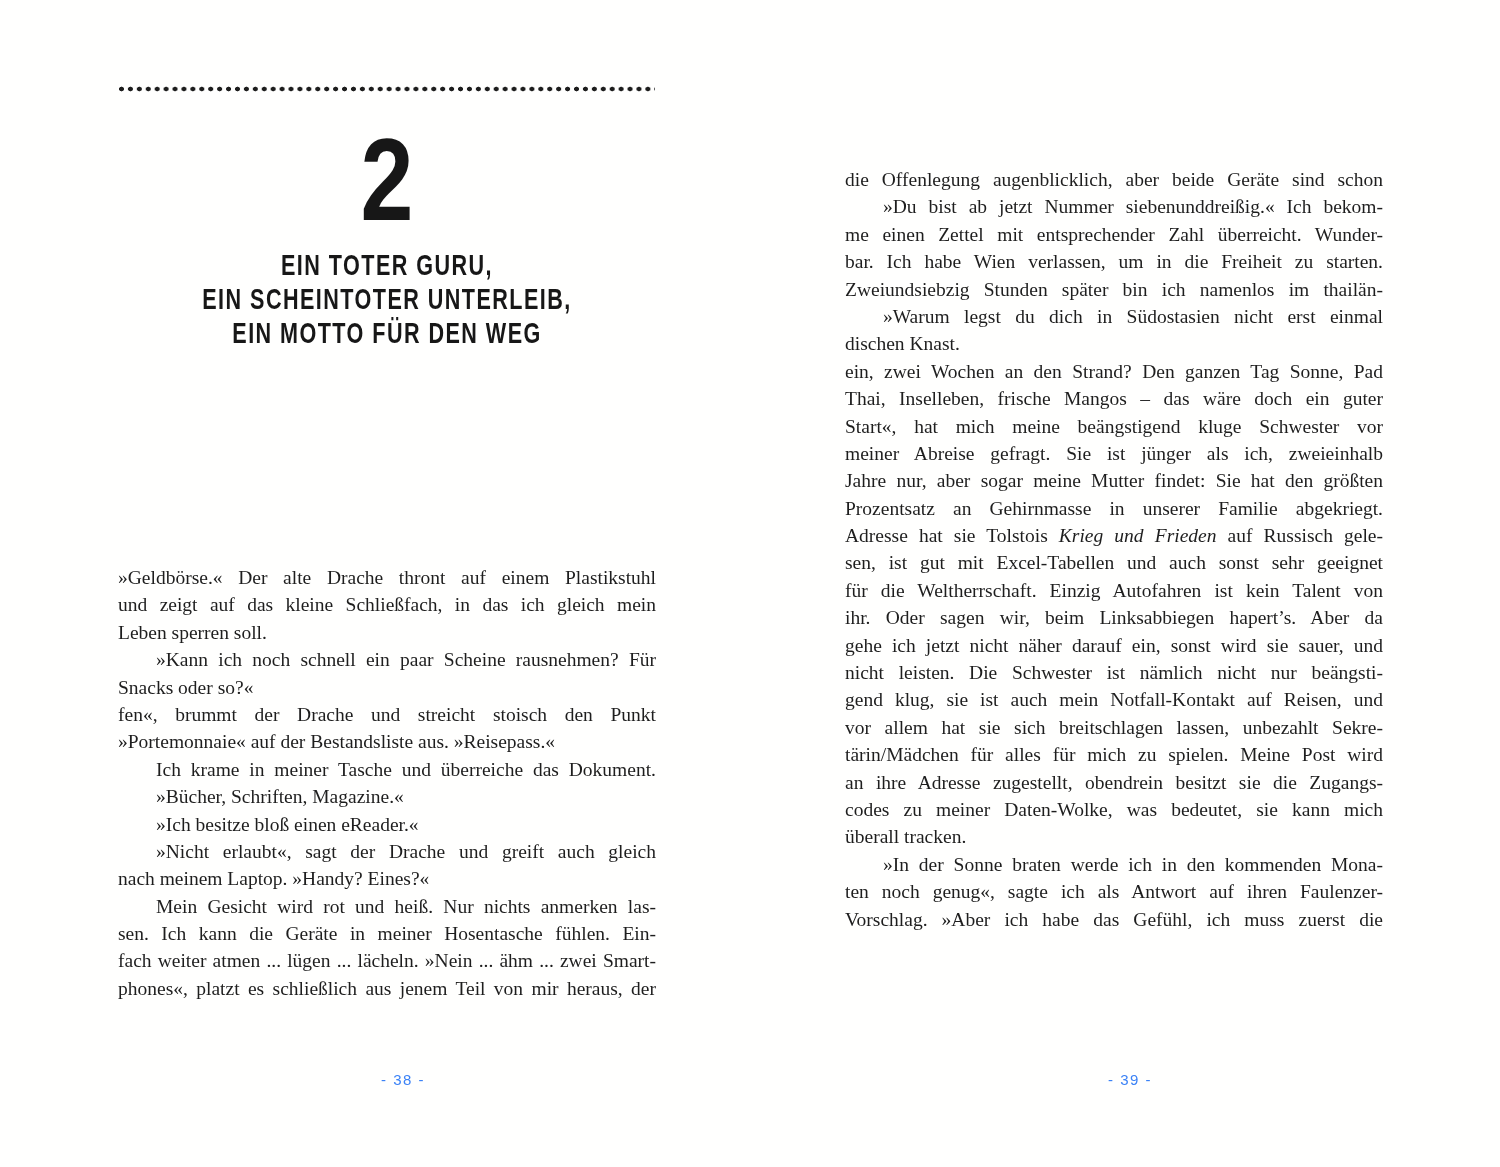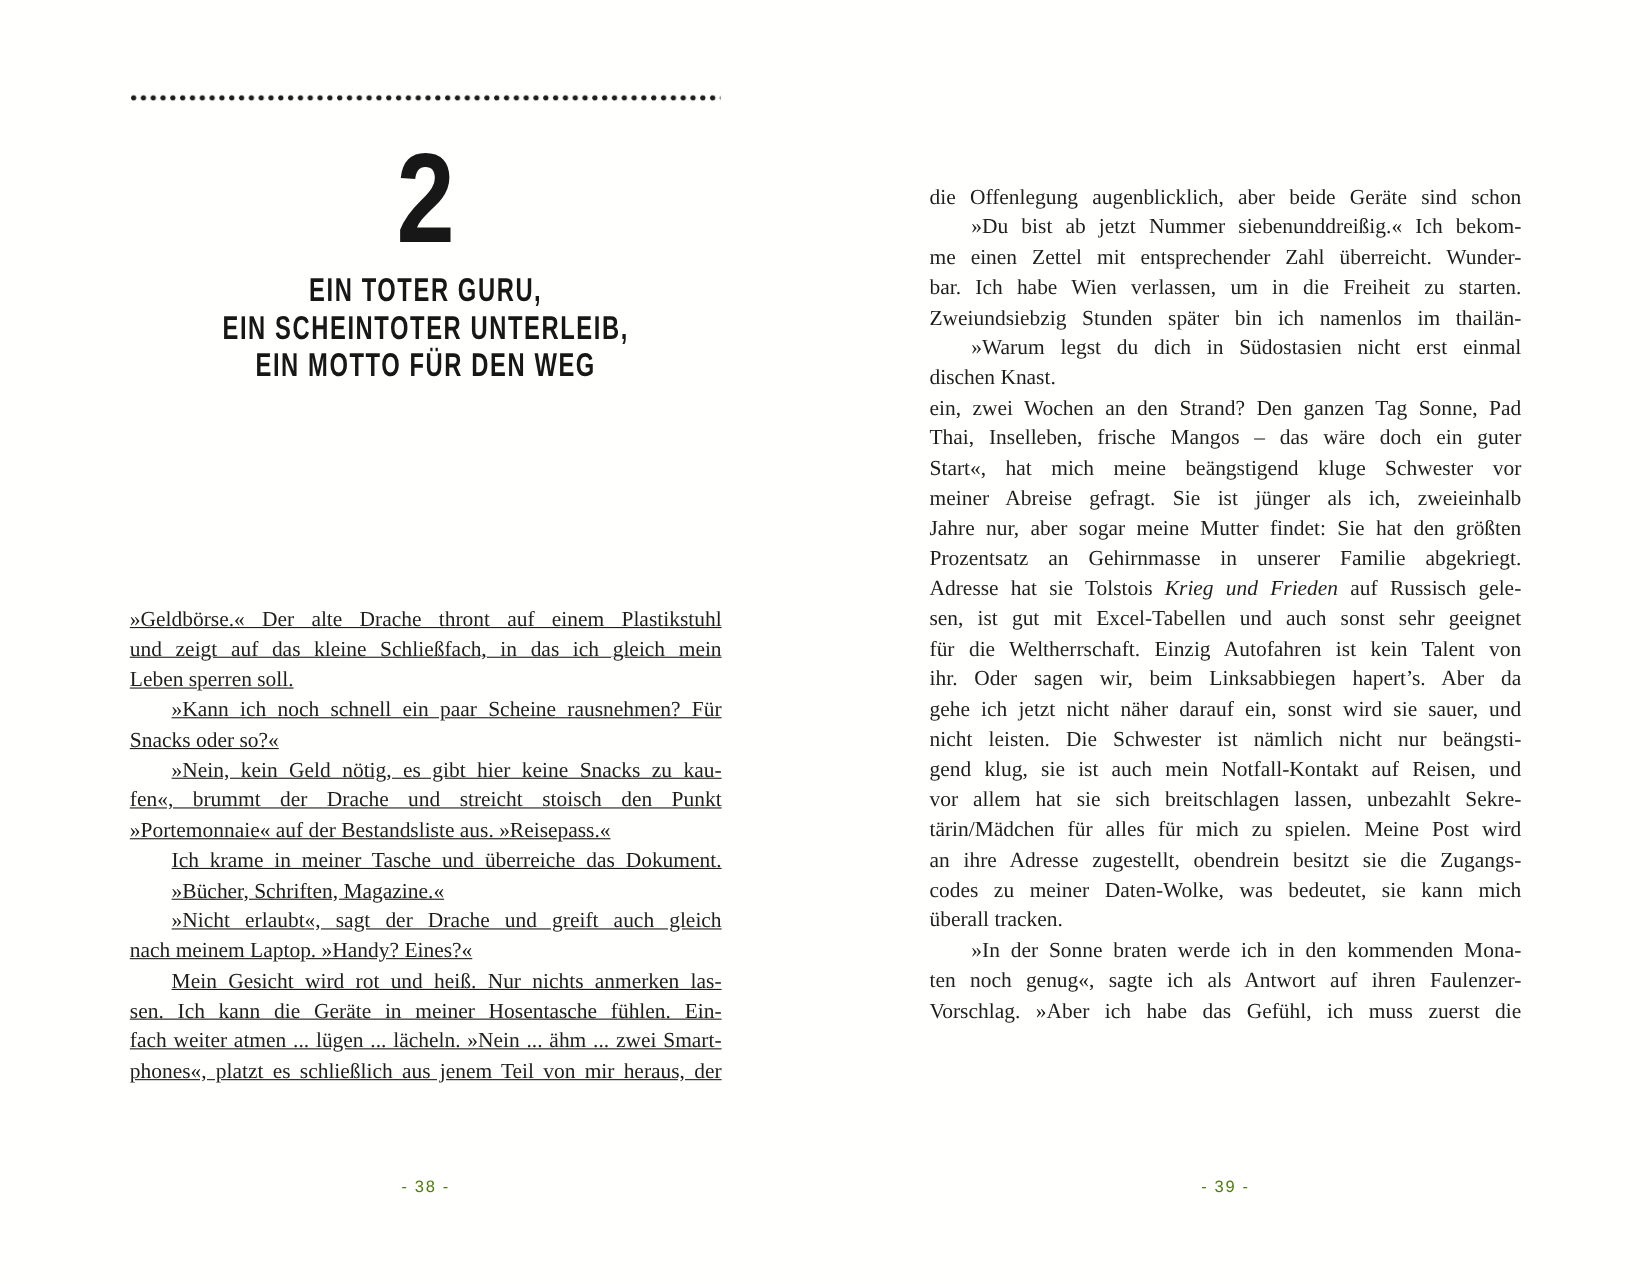--- a/index.html
+++ b/index.html
@@ -36,40 +36,40 @@
     position:absolute; top:248px; left:0; width:100%;
     text-align:center;
     font-family:"Liberation Sans", sans-serif;
     font-weight:700; font-size:30px; line-height:34px;
     letter-spacing:2px;
     color:#171717;
   }
   .chaptitle span { display:block; transform:scaleX(.72); }
 
   .body { position:absolute; left:0; width:538px; font-size:19.5px; }
-  .body-left  { top:550px;text-decoration:underline; }
+  .body-left  { top:564px; }
   .body-right { top:166px; }
 
   .line {
     height:27.4px; line-height:27.4px;
     text-align:justify;
     text-align-last:justify;
     white-space:normal;
     overflow:visible;
   }
   .line.indent   { text-indent:38px; }
   .line.para-end { text-align-last:left; }
   .it { font-style:italic; }
 
   .pagenum {
-    position:absolute; top:1071px; left:0; width:100%;
+    position:absolute; top:1071px; left:16px; width:100%;
     text-align:center;
     font-family:"Liberation Sans", sans-serif;
     font-size:15px; letter-spacing:1.5px;
-    color:#4d7c0f;
+    color:#3b82f6;
   }
 </style>
 </head>
 <body>
 
 <div class="spread">
 
   <section class="page page-left">
     <div class="dotted"></div>
     <div class="chapnum">2</div>
@@ -77,25 +77,25 @@
       <span>EIN TOTER GURU,</span>
       <span>EIN SCHEINTOTER UNTERLEIB,</span>
       <span>EIN MOTTO FÜR DEN WEG</span>
     </h1>
     <div class="body body-left">
         <div class="line" style=""><span>»Geldbörse.« Der alte Drache thront auf einem Plastikstuhl</span></div>
         <div class="line" style=""><span>und zeigt auf das kleine Schließfach, in das ich gleich mein</span></div>
         <div class="line para-end" style=""><span>Leben sperren soll.</span></div>
         <div class="line indent" style=""><span>»Kann ich noch schnell ein paar Scheine rausnehmen? Für</span></div>
         <div class="line para-end" style=""><span>Snacks oder so?«</span></div>
-        <div class="line indent" style=""><span>»Nein, kein Geld nötig, es gibt hier keine Snacks zu kau-</span></div>
         <div class="line" style=""><span>fen«, brummt der Drache und streicht stoisch den Punkt</span></div>
         <div class="line para-end" style=""><span>»Portemonnaie« auf der Bestandsliste aus. »Reisepass.«</span></div>
         <div class="line indent" style=""><span>Ich krame in meiner Tasche und überreiche das Dokument.</span></div>
         <div class="line indent para-end" style=""><span>»Bücher, Schriften, Magazine.«</span></div>
+        <div class="line indent para-end" style=""><span>»Ich besitze bloß einen eReader.«</span></div>
         <div class="line indent" style=""><span>»Nicht erlaubt«, sagt der Drache und greift auch gleich</span></div>
         <div class="line para-end" style=""><span>nach meinem Laptop. »Handy? Eines?«</span></div>
         <div class="line indent" style=""><span>Mein Gesicht wird rot und heiß. Nur nichts anmerken las-</span></div>
         <div class="line" style=""><span>sen. Ich kann die Geräte in meiner Hosentasche fühlen. Ein-</span></div>
         <div class="line" style=""><span>fach weiter atmen ... lügen ... lächeln. »Nein ... ähm ... zwei Smart-</span></div>
         <div class="line" style=""><span>phones«, platzt es schließlich aus jenem Teil von mir heraus, der</span></div>
       </div>
     <div class="pagenum">- 38 -</div>
   </section>
 

